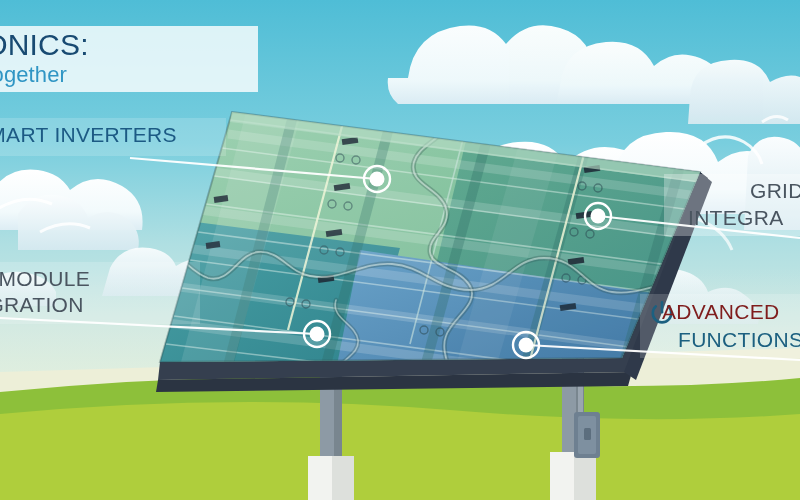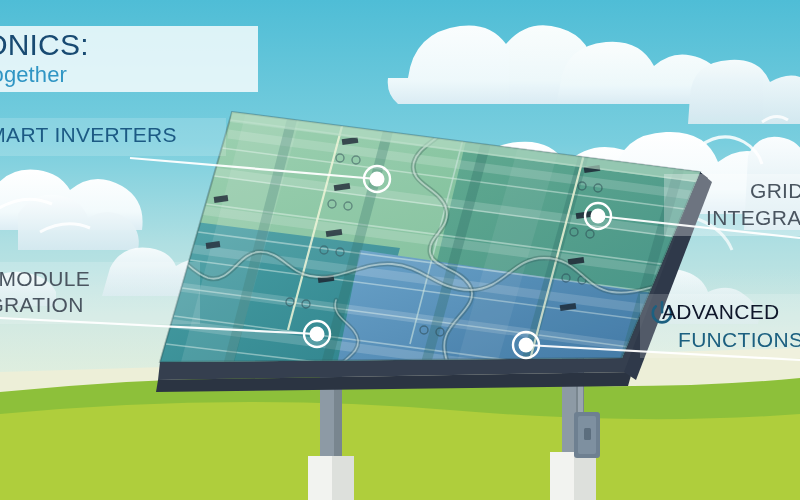--- a/index.html
+++ b/index.html
@@ -73,28 +73,28 @@
     left: -40px;
     top: 294px;
     color: #4A5560;
   }
   #label-grid-line1 {
     left: 750px;
     top: 180px;
     color: #4A5560;
   }
   #label-grid-line2 {
-    left: 706px;
+    left: 688px;
     top: 207px;
     color: #4A5560;
   }
   #label-adv-line1 {
     left: 662px;
     top: 301px;
-    color: #0f172a;
+    color: #7f1d1d;
   }
   #label-adv-line2 {
     left: 678px;
     top: 329px;
     color: #1C6080;
   }
   #power-icon {
     position: absolute;
     left: 649px;
     top: 300px;

